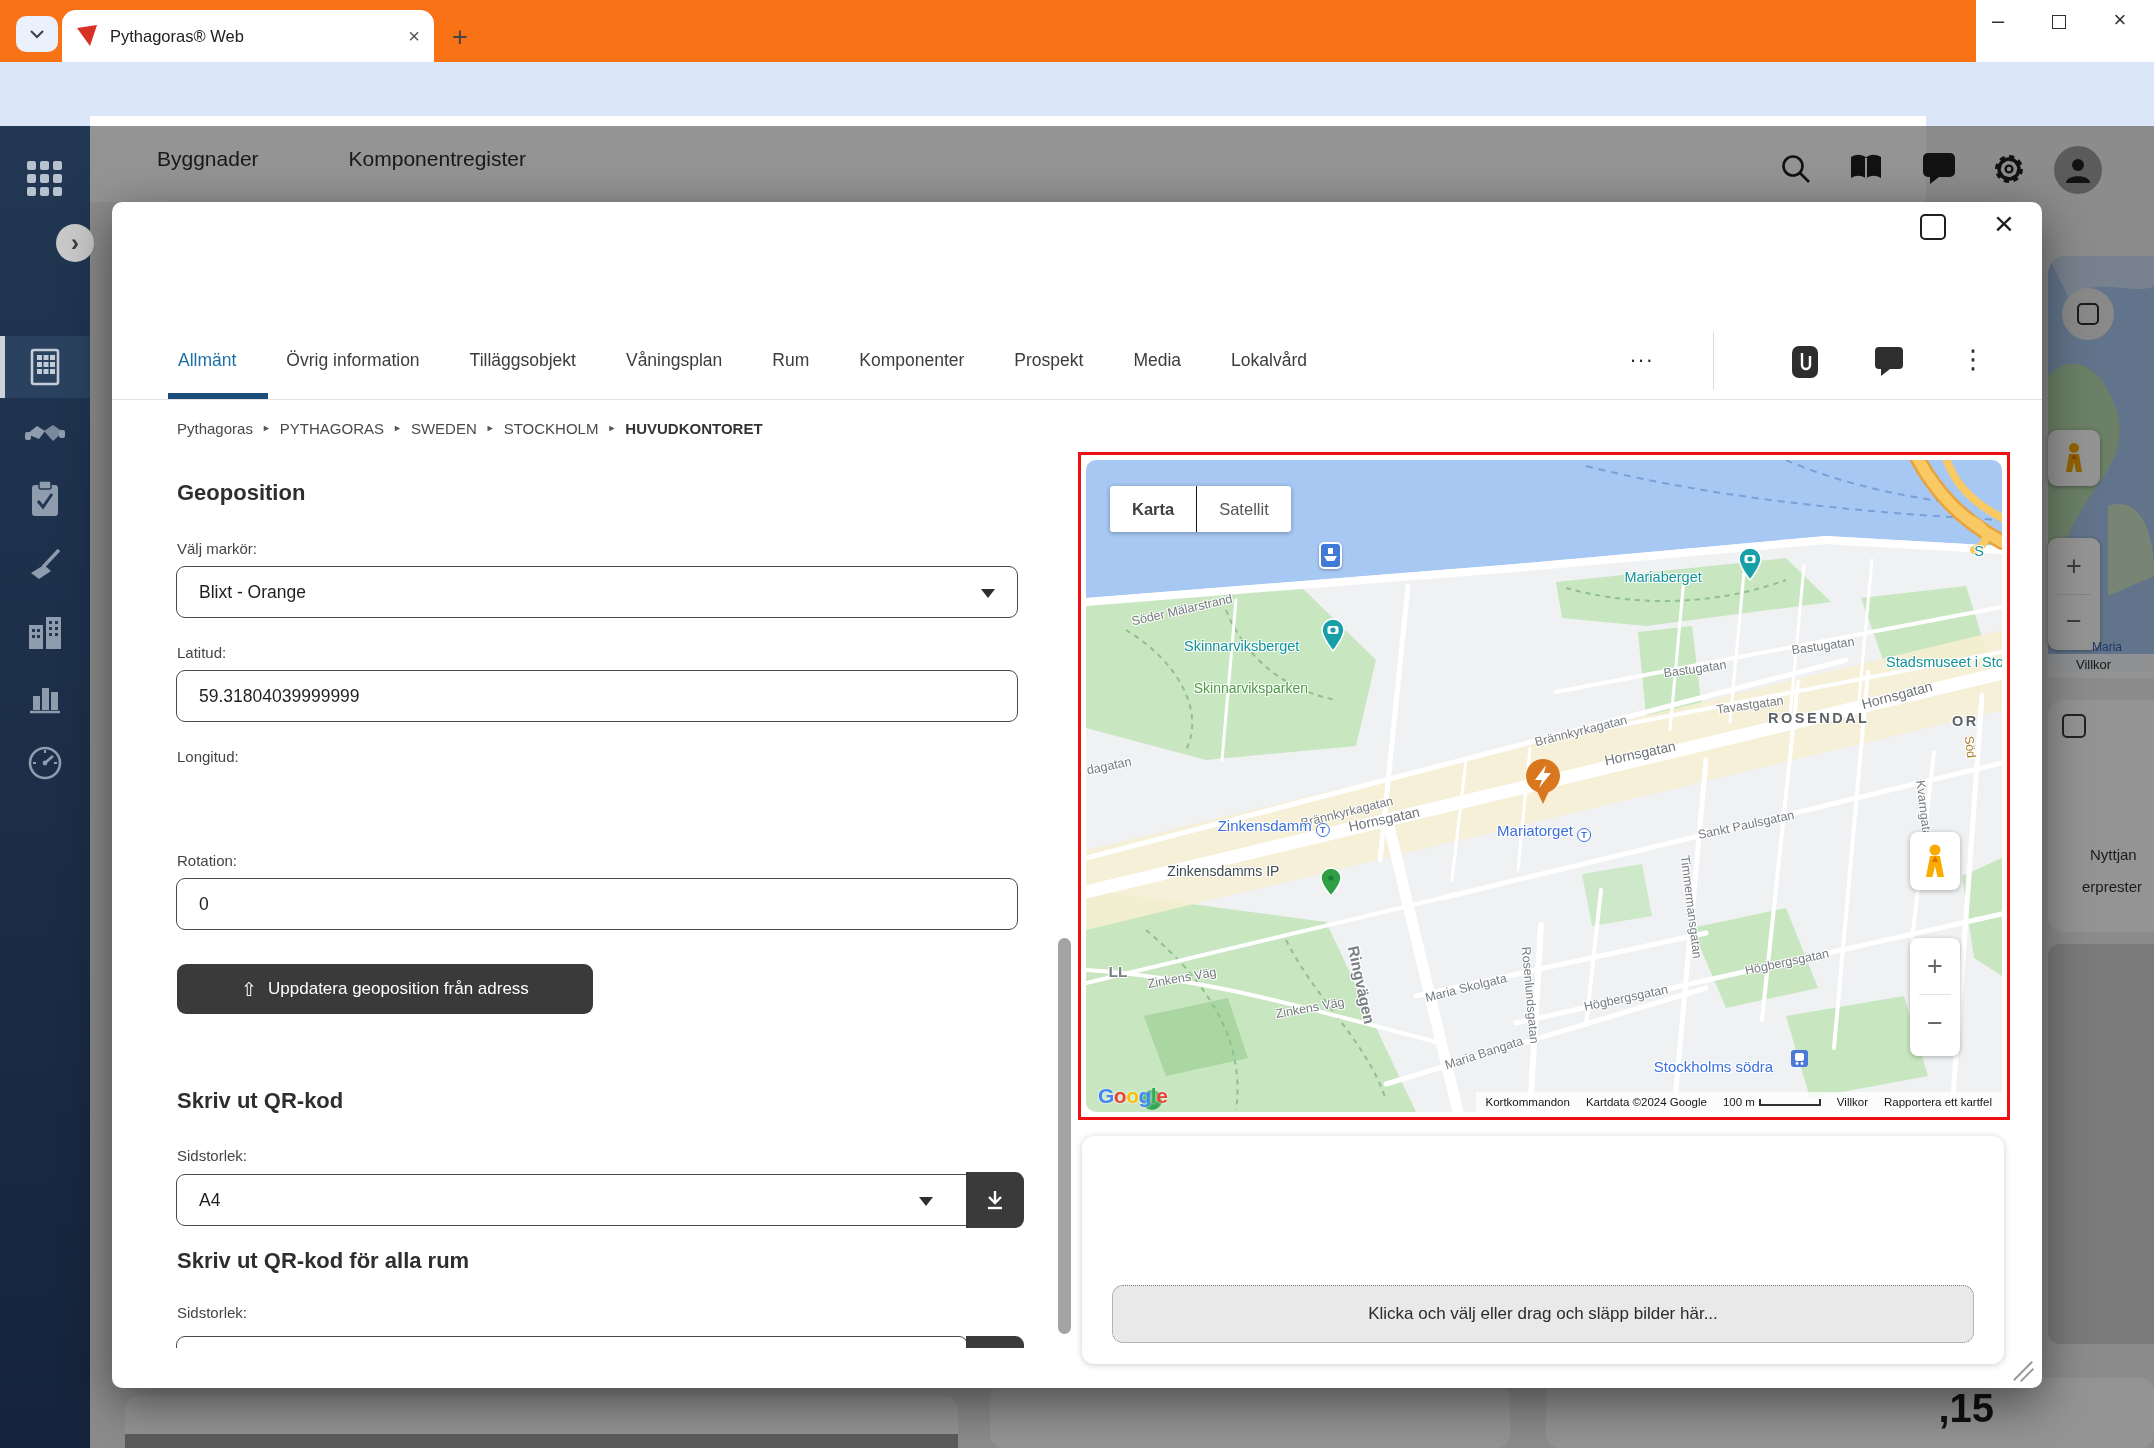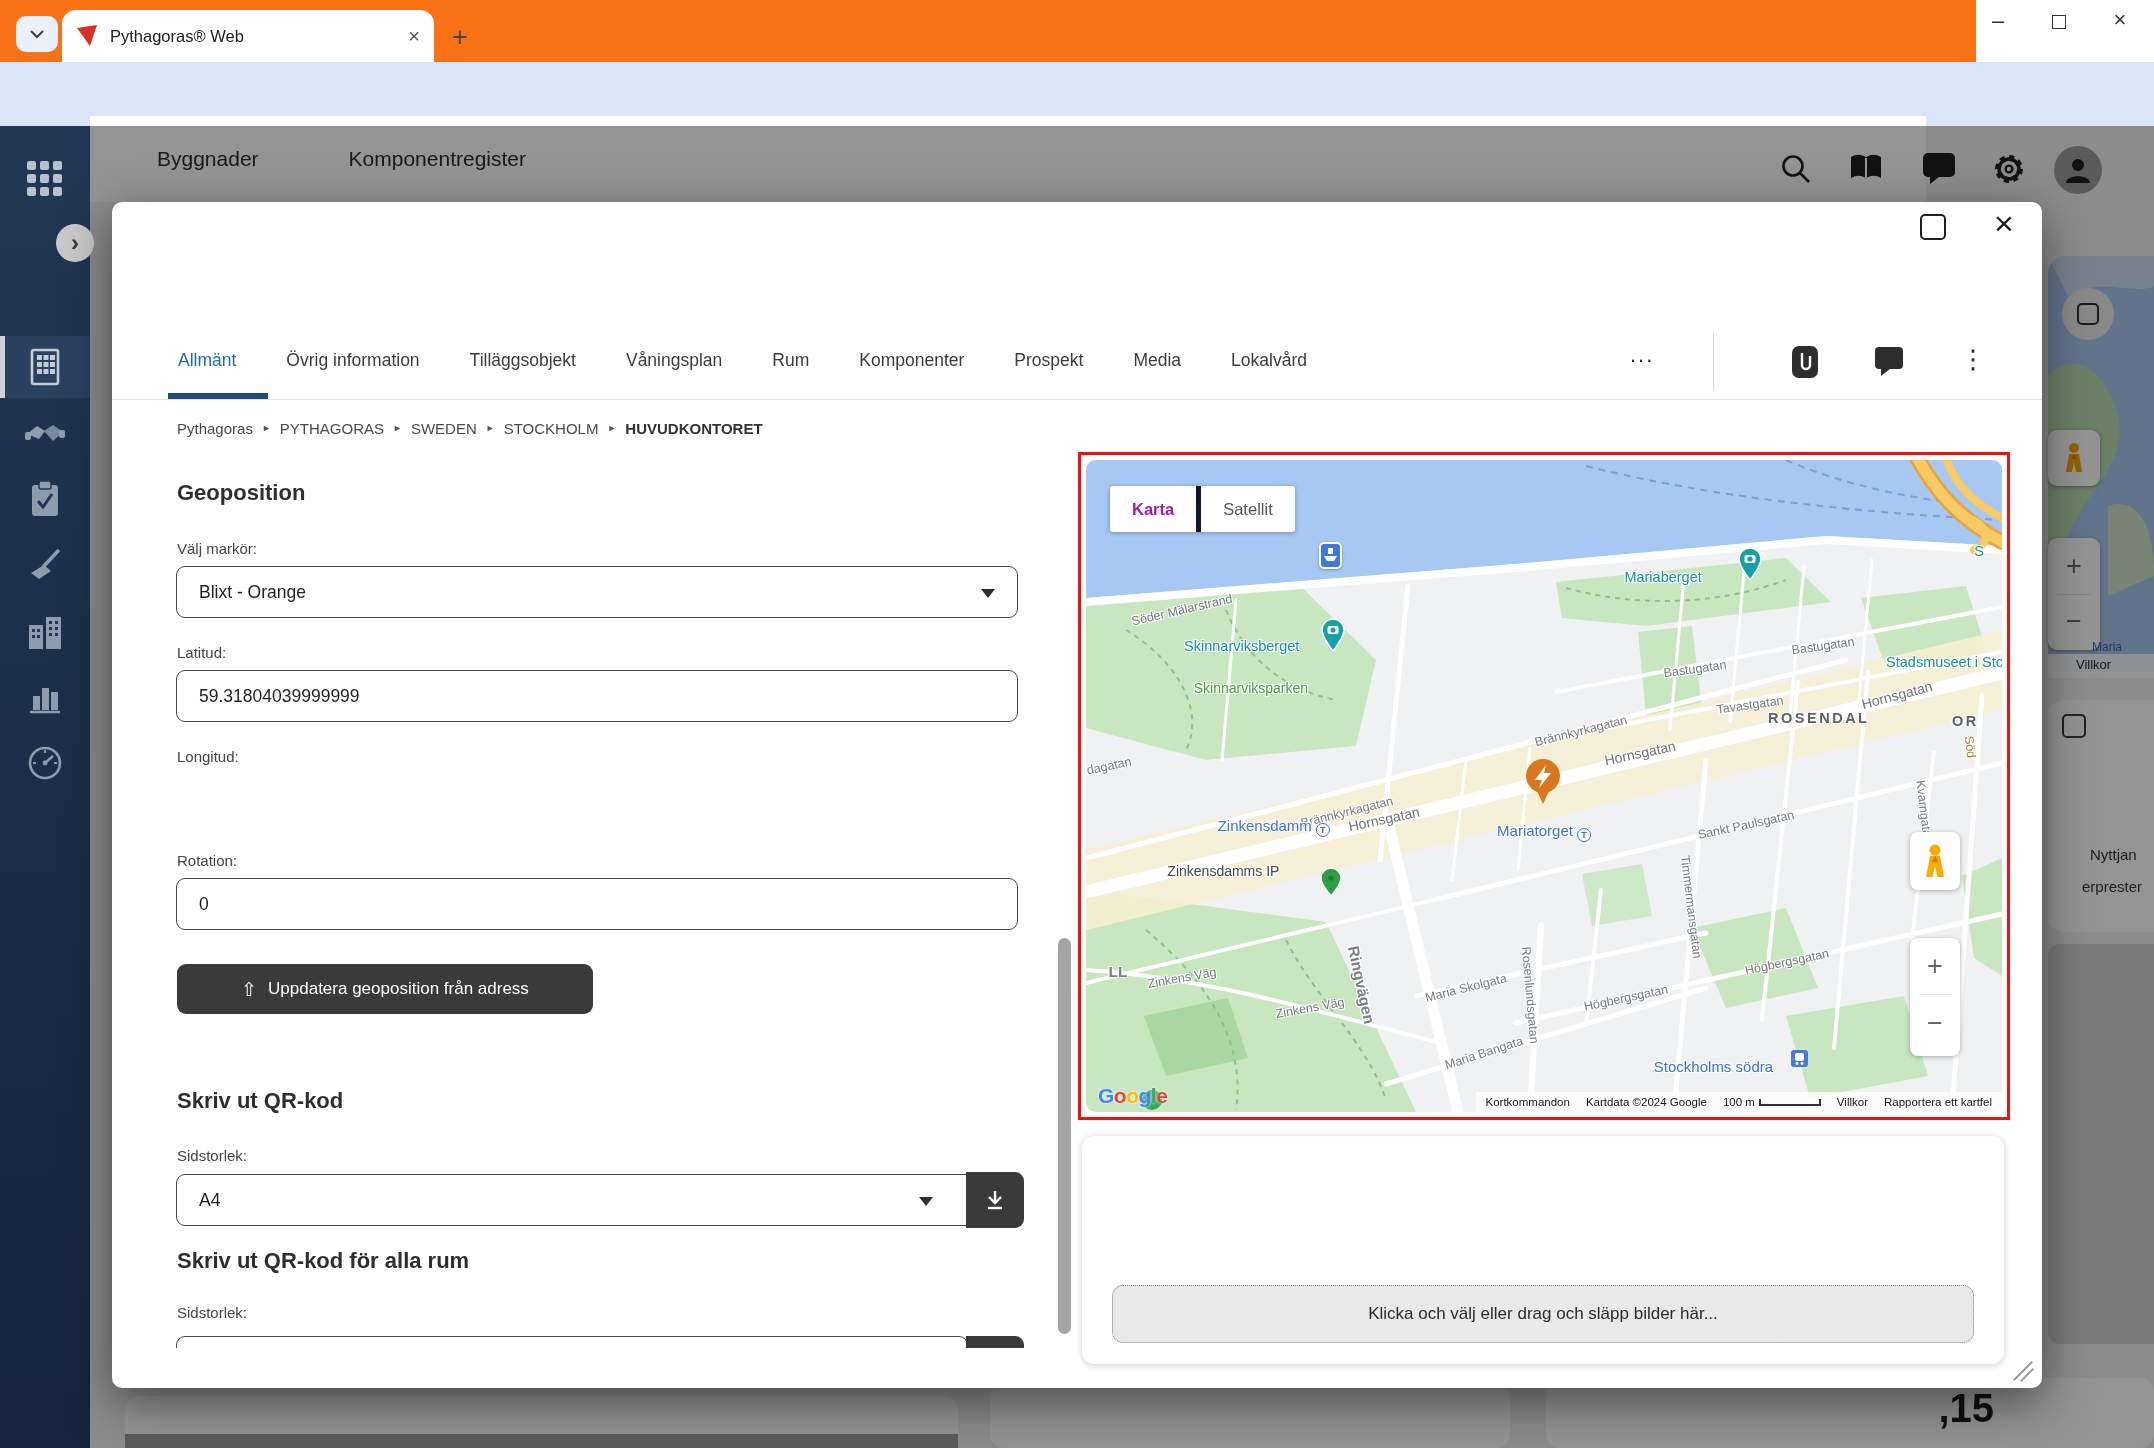--- a/index.html
+++ b/index.html
@@ -82,22 +82,22 @@
   .ml.street-xl{font-size:15.5px;color:#7a7f84;font-weight:bold}
   .ml.district{font-size:14.5px;letter-spacing:2.5px;color:#5c6266;font-weight:bold}
   .ml.teal{font-size:14.5px;color:#12939c;font-weight:500}
   .ml.green{font-size:14px;color:#4c9a44;font-weight:500}
   .ml.transit,.ml.transit-lg{font-size:15px;color:#3a6fdc;font-weight:500}
   .ml.poidark{font-size:14px;color:#3b4a52;font-weight:500}
   .ml.orange{color:#b0802f;font-size:12.5px}
   .ticon{display:inline-flex;width:14px;height:14px;border-radius:50%;border:1.6px solid #3a6fdc;color:#3a6fdc;background:#fff;font-size:9px;font-weight:bold;align-items:center;justify-content:center;margin-left:4px;vertical-align:-2px}
   .mtype{position:absolute;left:24px;top:26px;height:46px;background:#fff;border-radius:3px;box-shadow:0 1px 5px rgba(0,0,0,.3);display:flex;align-items:stretch;z-index:6}
   .mtype div{display:flex;align-items:center;padding:0 22px;font-size:16.5px}
-  .mtype .on{font-weight:bold;color:#a21caf}
-  .mtype .off{color:#565656;border-left:5px solid #0f172a}
+  .mtype .on{font-weight:bold;color:#404040}
+  .mtype .off{color:#565656;border-left:1px solid #0f172a}
   .gctl{position:absolute;background:#fff;border-radius:8px;box-shadow:0 1px 5px rgba(0,0,0,.3);z-index:6}
   .zbtn{display:flex;align-items:center;justify-content:center;font-size:27px;color:#666;height:56px}
   .attr{position:absolute;right:0;bottom:0;height:20px;background:rgba(255,255,255,.78);display:flex;align-items:center;gap:16px;padding:0 10px;font-size:11.5px;color:#161616;z-index:6}
   .scalebar{width:62px;height:7px;border-left:2px solid #333;border-right:2px solid #333;border-bottom:2px solid #333;margin-left:4px}
   .glogo{position:absolute;left:12px;bottom:4px;font-size:21px;font-weight:bold;letter-spacing:-.5px;z-index:6;text-shadow:0 0 3px #fff}
   .pin{position:absolute;transform:translate(-50%,-100%);z-index:5}
 </style>
 </head>
 <body>
 

